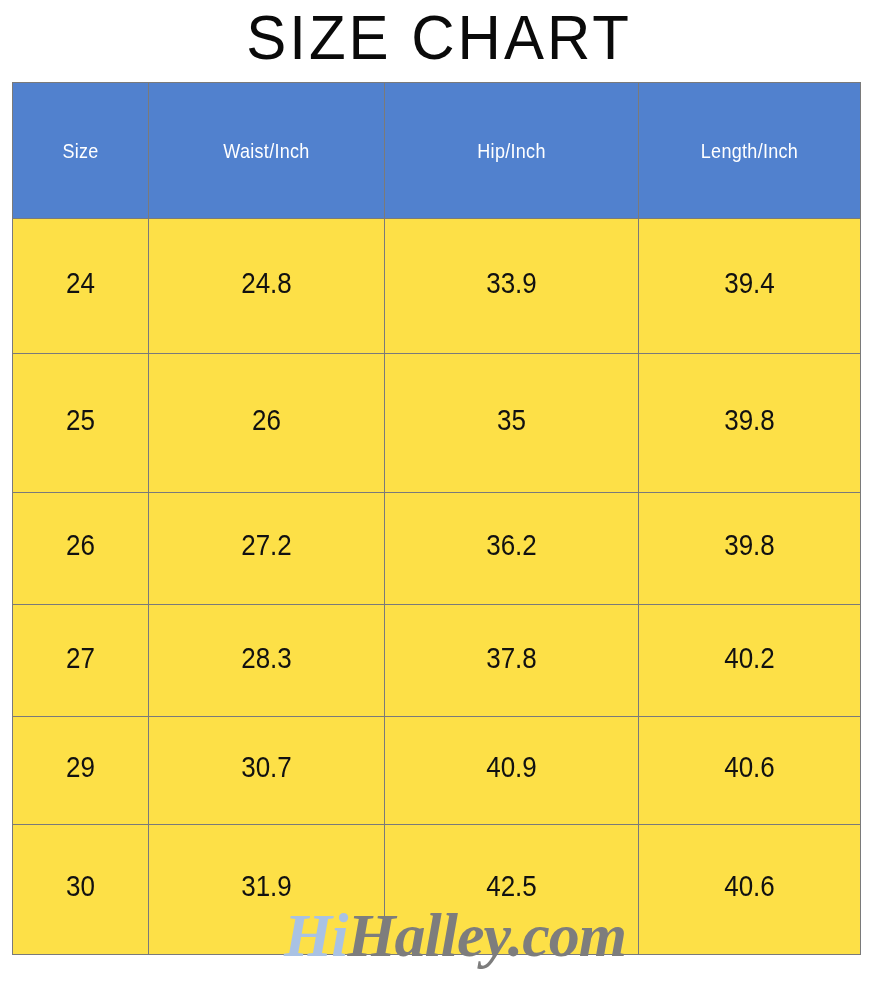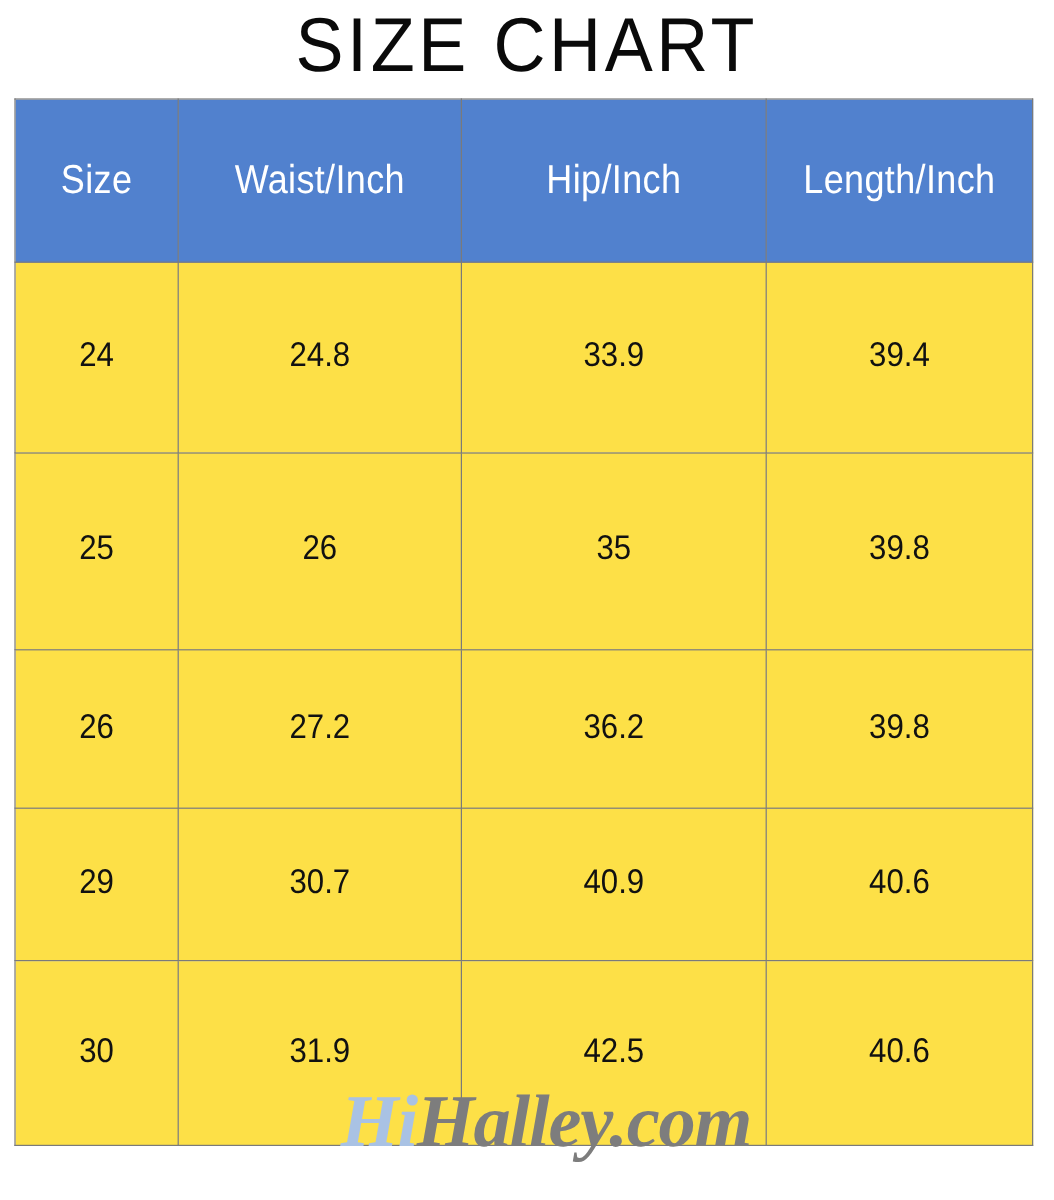--- a/index.html
+++ b/index.html
@@ -62,21 +62,21 @@
   col.c-hip    { width: 254px; }
   col.c-length { width: 222px; }
 
   
   thead tr { height: 136px; }
   thead th {
     background: #5181CE;
     border-color: #44618f;
     color: #ffffff;
     font-family: "Liberation Sans", sans-serif;
-    font-size: 30px;
+    font-size: 18px;
     font-weight: 300;
     letter-spacing: 0.3px;
     vertical-align: middle;
   }
   thead th .hdr-label {
     display: block;
     line-height: 30px;
     transform: scaleY(1.12);
   }
 
@@ -191,20 +191,34 @@
         <td>
             <span class="cell-val">27.2</span>
           </td>
         <td>
             <span class="cell-val">36.2</span>
           </td>
         <td>
             <span class="cell-val">39.8</span>
           </td>
       </tr>
+      <tr class="r3">
+        <td>
+            <span class="cell-val">27</span>
+          </td>
+        <td>
+            <span class="cell-val">28.3</span>
+          </td>
+        <td>
+            <span class="cell-val">37.8</span>
+          </td>
+        <td>
+            <span class="cell-val">40.2</span>
+          </td>
+      </tr>
       <tr class="r5">
         <td>
             <span class="cell-val">29</span>
           </td>
         <td>
             <span class="cell-val">30.7</span>
           </td>
         <td>
             <span class="cell-val">40.9</span>
           </td>

